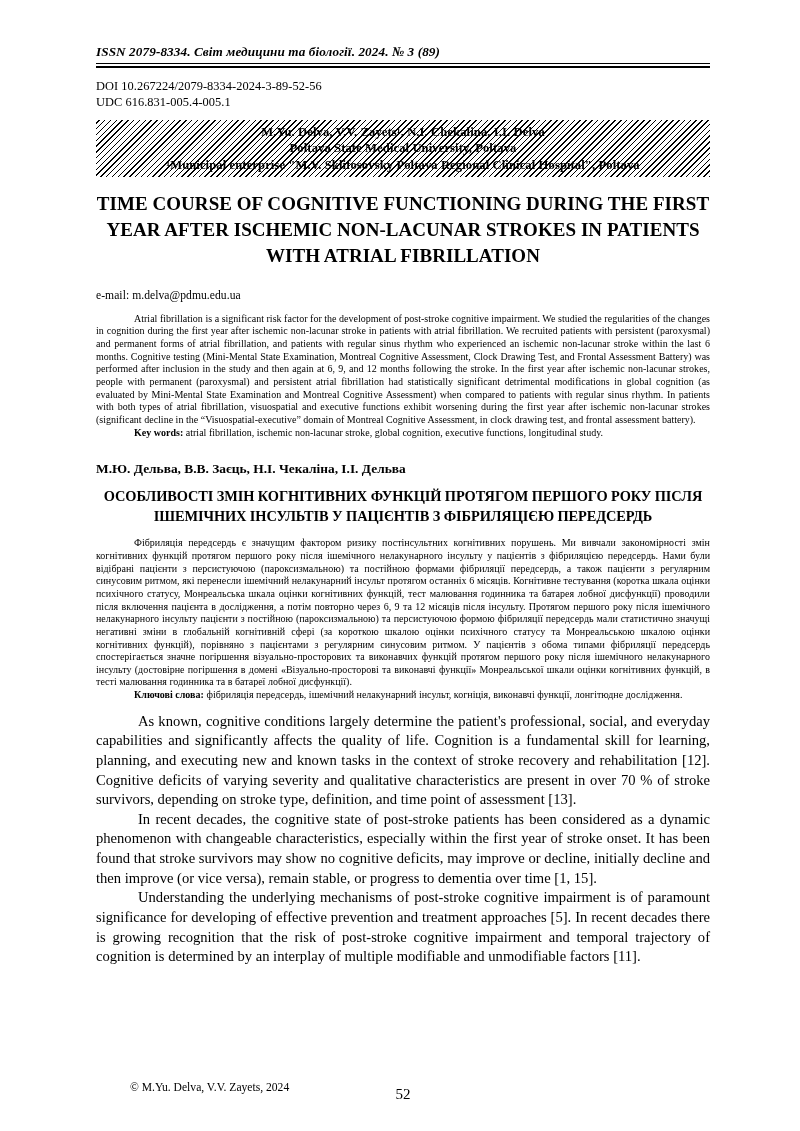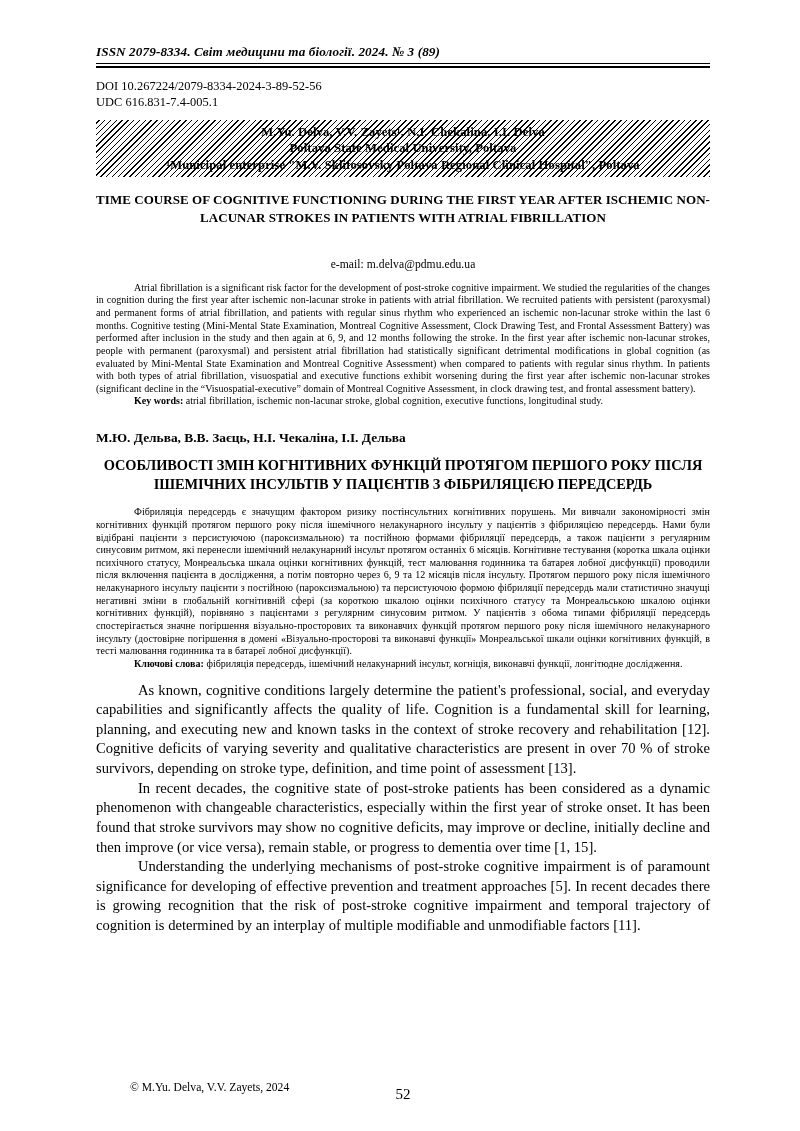--- a/index.html
+++ b/index.html
@@ -72,27 +72,27 @@
     font-size: 12.6px;
     line-height: 1.32;
     letter-spacing: 0.1px;
   }
 
   
   .article-title {
     margin-top: 14px;
     text-align: center;
     font-weight: bold;
-    font-size: 13px;
+    font-size: 19px;
     line-height: 1.36;
     letter-spacing: 0.05px;
   }
   .email {
-    margin-top: 31px;
-    text-align: center;
+    margin-top: 20px;
+    text-align: left;
     font-size: 11.6px;
     letter-spacing: 0.05px;
   }
 
   
   .abstract {
     margin-top: 11px;
     font-size: 10px;
     line-height: 1.265;
     text-align: justify;
@@ -172,21 +172,21 @@
 </style>
 </head>
 <body>
 
 <div class="page">
 
   <div class="running-head">ISSN 2079-8334. Світ медицини та біології. 2024. № 3 (89)</div>
   <div class="rule-double"></div>
 
   <div class="ident">DOI 10.267224/2079-8334-2024-3-89-52-56</div>
-  <div class="ident">UDC 616.831-7.4-005.1</div>
+  <div class="ident">UDC 616.831-005.4-005.1</div>
 
   <div class="author-block">
     <div class="hatch"></div>
     <div class="ab-line">M.Yu. Delva, V.V. Zayets¹, N.I. Chekalina, I.I. Delva</div>
     <div class="ab-line">Poltava State Medical University, Poltava</div>
     <div class="ab-line">¹Municipal enterprise "M.V. Sklifosovsky Poltava Regional Clinical Hospital", Poltava</div>
   </div>
 
   <div class="article-title">TIME COURSE OF COGNITIVE FUNCTIONING DURING THE FIRST YEAR AFTER ISCHEMIC NON-LACUNAR STROKES IN PATIENTS WITH ATRIAL FIBRILLATION</div>
   <div class="email">e-mail: m.delva@pdmu.edu.ua</div>

